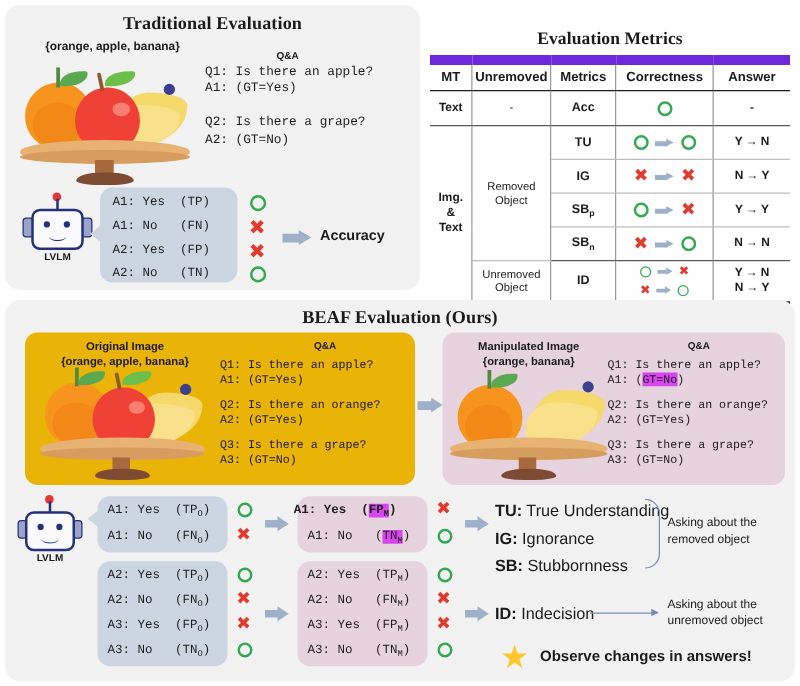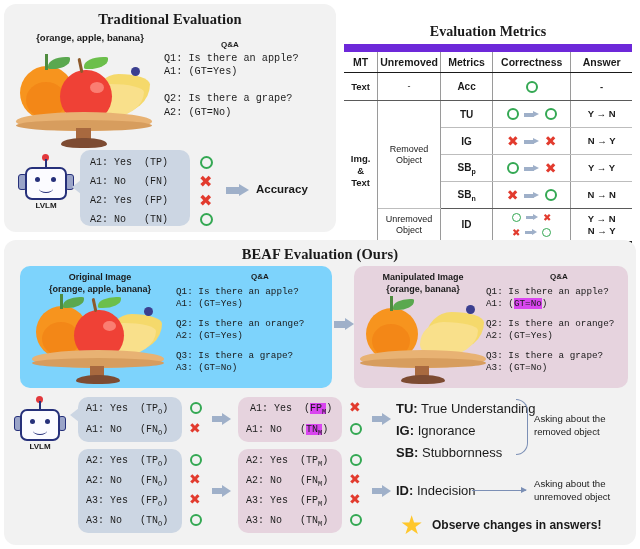--- a/index.html
+++ b/index.html
@@ -76,21 +76,21 @@
   .ar.small{width:12px;height:6px;}
   .ar.small:before{width:7px;height:3px;top:1.5px;}
   .ar.small:after{left:6.5px;border-top:3px solid transparent;border-bottom:3px solid transparent;border-left:5px solid #9fb0c9;}
   .ans-cell{font-weight:bold;font-size:9.5px;line-height:11.5px;}
   sub{font-size:7px;}
   #mt-note{position:absolute;left:4px;top:224px;font-size:8.5px;font-weight:bold;}
 
   
   #beaf{left:4px;top:240px;width:632px;height:305px;}
   #beaf .title{margin-top:6px;font-size:14.5px;}
-  #orig-panel{position:absolute;left:16px;top:26px;width:312px;height:122px;background:#7dd3fc;border-radius:10px;}
+  #orig-panel{position:absolute;left:16px;top:26px;width:312px;height:122px;background:#eab308;border-radius:10px;}
   #manip-panel{position:absolute;left:350px;top:26px;width:274px;height:122px;background:#e6d3de;border-radius:10px;}
   .panel-head{position:absolute;font-size:9px;font-weight:bold;text-align:center;line-height:1.3;}
   .qa-small{position:absolute;font-family:"Liberation Mono",monospace;font-size:9.3px;line-height:12.2px;white-space:pre;}
   .legend{position:absolute;font-size:13px;}
   .legend b{font-weight:bold;}
   .brace{position:absolute;border:1.4px solid #7b8fb5;border-left:none;border-radius:0 14px 14px 0;width:11px;}
   .hline{position:absolute;height:1.2px;background:#7b8fb5;}
   .hline:after{content:"";position:absolute;right:-1px;top:-3px;width:0;height:0;border-top:3.5px solid transparent;border-bottom:3.5px solid transparent;border-left:6px solid #7b8fb5;}
   .note{position:absolute;font-size:9.6px;line-height:13px;}
   .star{position:absolute;color:#ffc72c;font-size:26px;line-height:26px;}
@@ -344,21 +344,21 @@
   <div class="ring" style="left:186px;top:162px;width:12px;height:12px;"></div>
   <div class="ans-line" style="left:82px;top:184px;">A1: No   (FN<sub>O</sub>)</div>
   <div class="cross" style="left:185px;top:180px;font-size:14px;">✖</div>
 
   <div class="arrow" style="left:208px;top:173px;">
     <div style="position:absolute;left:0;top:3px;width:11px;height:6px;background:#9fb0c9;"></div>
     <div style="position:absolute;left:10px;top:0;width:0;height:0;border-top:6px solid transparent;border-bottom:6px solid transparent;border-left:9px solid #9fb0c9;"></div>
   </div>
 
   <div class="bubble pink" style="left:234px;top:157px;width:104px;height:45px;"></div>
-  <div class="ans-line" style="left:246px;top:163px;">A1: Yes  (<span class="hl">FP<sub>M</sub></span>)</div>
+  <div class="ans-line" style="left:231px;top:163px;font-weight:bold;">A1: Yes  (<span class="hl">FP<sub>M</sub></span>)</div>
   <div class="cross" style="left:345px;top:159px;font-size:14px;">✖</div>
   <div class="ans-line" style="left:242px;top:184px;">A1: No   (<span class="hl">TN<sub>M</sub></span>)</div>
   <div class="ring" style="left:346px;top:183px;width:12px;height:12px;"></div>
 
   <div class="arrow" style="left:368px;top:173px;">
     <div style="position:absolute;left:0;top:3px;width:11px;height:6px;background:#9fb0c9;"></div>
     <div style="position:absolute;left:10px;top:0;width:0;height:0;border-top:6px solid transparent;border-bottom:6px solid transparent;border-left:9px solid #9fb0c9;"></div>
   </div>
 
   <div class="bubble" style="left:74px;top:209px;width:104px;height:84px;"></div>

